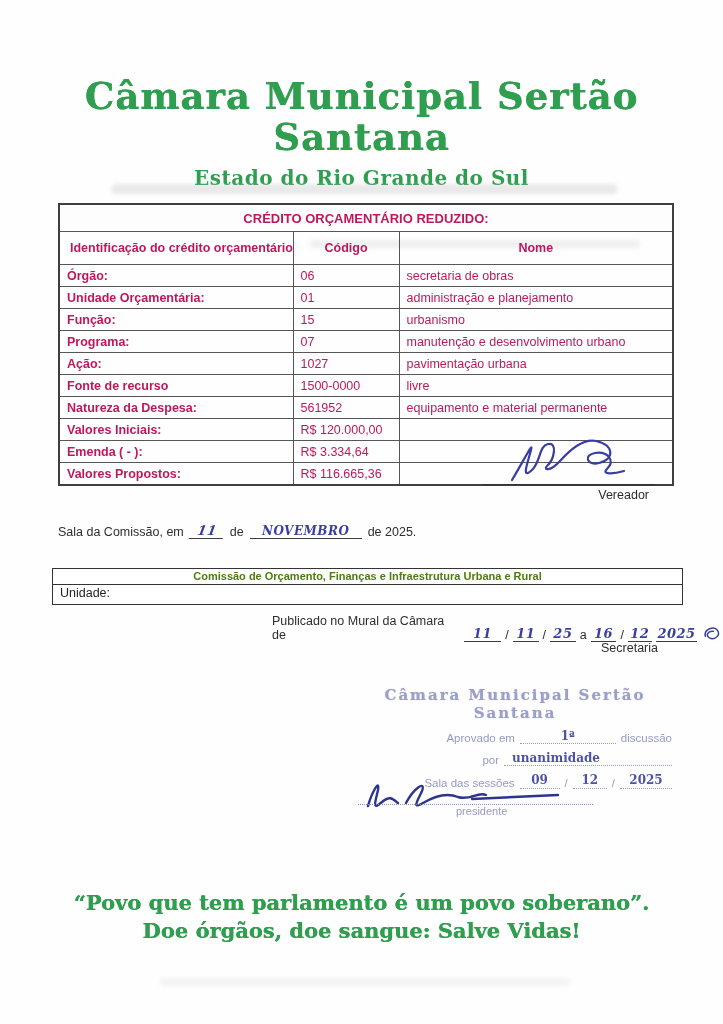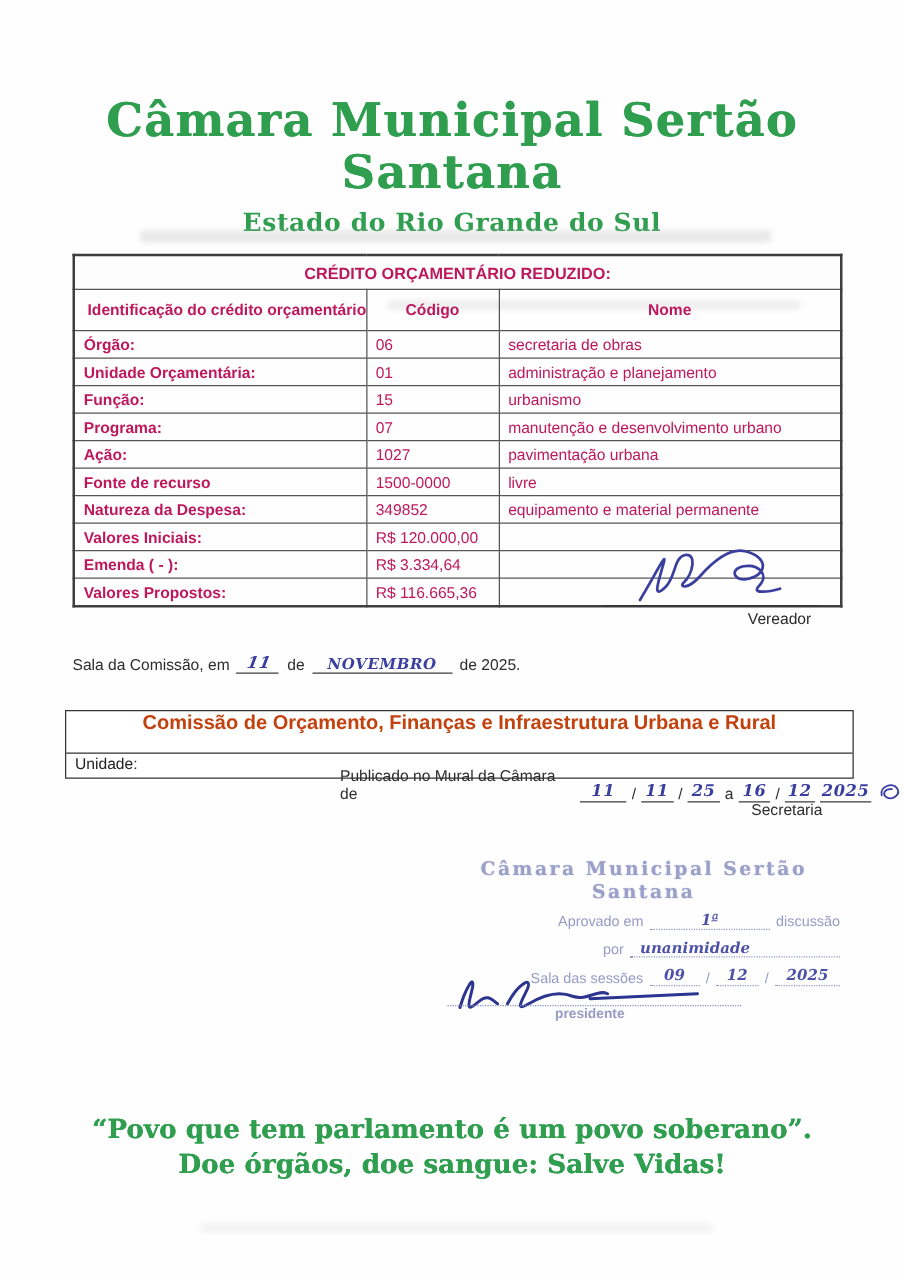--- a/index.html
+++ b/index.html
@@ -51,42 +51,42 @@
     position:absolute; left:58px; top:524px; font-size:12.5px;
     display:flex; align-items:flex-end; gap:6px;
   }
   .sig-block { position:absolute; right:68px; top:498px; width:172px; }
   .sig-block .sig-svg { position:absolute; right:18px; bottom:14px; }
   .sig-line { position:absolute; bottom:13px; left:0; width:172px; border-top:1.5px solid #333; }
   .sig-label { position:absolute; bottom:-4px; right:6px; font-size:12.5px; color:#2b2b2b; }
   
   .commission-box { position:absolute; left:52px; top:568px; width:629px; border:1.6px solid #333; background:#fff; }
   .commission-box .box-title {
-    text-align:center; font-weight:bold; font-size:16px; padding:1px 0 14px;
-    border-bottom:1.4px solid #333; color:#c2410c;
+    text-align:center; font-weight:bold; font-size:11px; padding:1px 0 2px;
+    border-bottom:1.4px solid #333; color:#4d7c0f;
   }
   .commission-box .box-row { font-size:12.5px; padding:1px 7px 4px; color:#222; }
   
   .publication-line {
     position:absolute; left:272px; top:614px; font-size:12.5px;
     display:flex; align-items:flex-end; gap:4px;
   }
   .secretaria-label { position:absolute; left:601px; top:641px; font-size:12.5px; }
   
   .stamp { position:absolute; left:358px; top:686px; width:314px; height:128px; color:#8b90bf; }
   .stamp-title {
     font-family:"DejaVu Serif", serif; font-weight:bold; font-size:15px; letter-spacing:2px;
     text-align:center; opacity:.85; text-shadow:0 0 1px #aab0d8;
   }
   .stamp-row { display:flex; align-items:flex-end; gap:5px; font-size:11.5px; margin-top:8px; opacity:.9;justify-content:flex-end; }
   .stamp .dslot { display:inline-block; border-bottom:1px dotted #8b90bf; text-align:center; line-height:1.1; }
-  .stamp-hand { font-family:"DejaVu Serif", serif; font-style:italic; font-weight:600; color:#3a3f9f; font-size:12px; }
+  .stamp-hand { font-family:"DejaVu Serif", serif; font-weight:600; color:#3a3f9f; font-size:12px; }
   .stamp-sig { position:absolute; left:2px; top:84px; }
   .stamp-sig-line { position:absolute; left:0; top:118px; width:235px; border-top:1px dotted #8b90bf; }
-  .president-label { position:absolute; left:86px; top:119px; font-size:11px; opacity:.9;font-weight:bold; }
+  .president-label { position:absolute; left:98px; top:119px; font-size:11px; opacity:.9; }
   
   .footer-quotes { position:absolute; left:0; right:0; top:889px; text-align:center; color:#2f9e4f; }
   .quote {
     font-family:"DejaVu Serif", serif; font-weight:bold; font-size:21px; line-height:1.35;
     text-shadow:0.3px 0 currentColor;
   }
 </style>
 </head>
 <body>
 
@@ -143,21 +143,21 @@
           <td class="c-code">1027</td>
           <td class="c-nome">pavimentação urbana</td>
         </tr>
       <tr>
           <td class="c-label">Fonte de recurso</td>
           <td class="c-code">1500-0000</td>
           <td class="c-nome">livre</td>
         </tr>
       <tr>
           <td class="c-label">Natureza da Despesa:</td>
-          <td class="c-code">349852</td>
+          <td class="c-code">561952</td>
           <td class="c-nome">equipamento e material permanente</td>
         </tr>
       <tr>
           <td class="c-label">Valores Iniciais:</td>
           <td class="c-code">R$ 120.000,00</td>
           <td class="c-nome"></td>
         </tr>
       <tr>
           <td class="c-label">Emenda ( - ):</td>
           <td class="c-code">R$ 3.334,64</td>

